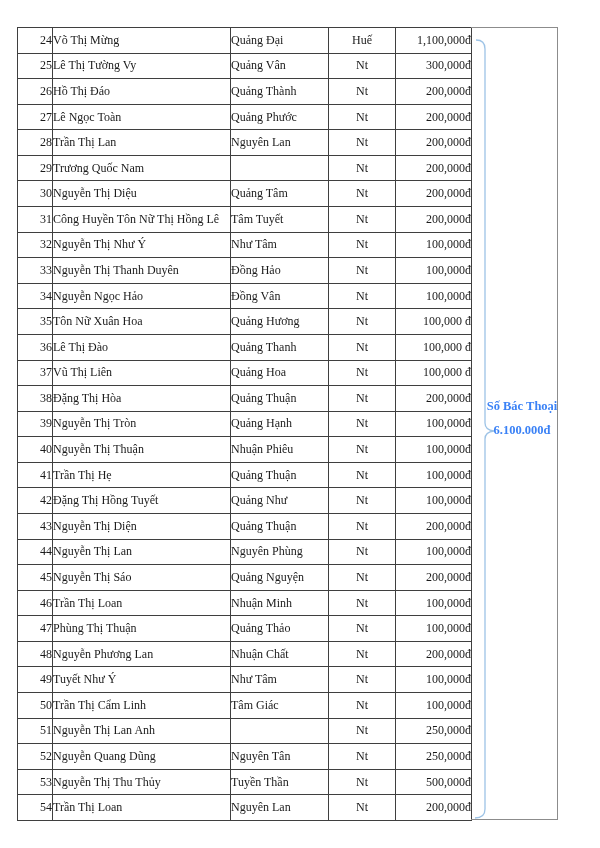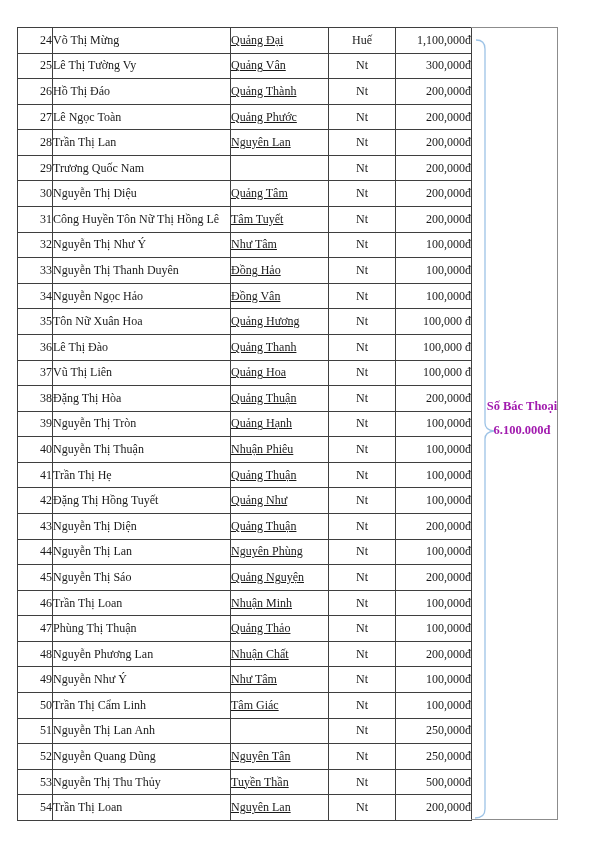--- a/index.html
+++ b/index.html
@@ -21,21 +21,21 @@
     border:1px solid #3f3f3f;
     font-size:12px;
     color:#1a1a1a;
     padding:0;
     white-space:nowrap;
     overflow:hidden;
     vertical-align:middle;
   }
   td.c-stt    { text-align:right; }
   td.c-name   { padding-left:6px; }
-  td.c-alias  { padding-left:6px;text-decoration:underline; }
+  td.c-alias  { padding-left:6px; }
   td.c-place  { text-align:center;margin-top:36px; }
   td.c-amount { text-align:right; padding-right:6px; }
 
   .anno-box {
     position:absolute;
     left:471px; top:27px;
     width:87px; height:793px;
     border-top:1px solid #8c8c8c;
     border-right:1px solid #8c8c8c;
     border-bottom:1px solid #8c8c8c;
@@ -244,21 +244,21 @@
   </tr>
       <tr>
     <td class="c-stt">48</td>
     <td class="c-name">Nguyễn Phương Lan</td>
     <td class="c-alias">Nhuận Chất</td>
     <td class="c-place">Nt</td>
     <td class="c-amount">200,000đ</td>
   </tr>
       <tr>
     <td class="c-stt">49</td>
-    <td class="c-name">Nguyễn Như Ý</td>
+    <td class="c-name">Tuyết Như Ý</td>
     <td class="c-alias">Như Tâm</td>
     <td class="c-place">Nt</td>
     <td class="c-amount">100,000đ</td>
   </tr>
       <tr>
     <td class="c-stt">50</td>
     <td class="c-name">Trần Thị Cẩm Linh</td>
     <td class="c-alias">Tâm Giác</td>
     <td class="c-place">Nt</td>
     <td class="c-amount">100,000đ</td>
@@ -293,16 +293,16 @@
   </tr>
     </tbody>
 </table>
 
 <div class="anno-box"></div>
 
 <svg class="brace-svg" viewBox="0 0 34 794">
   <path d="M 6 13 Q 15 13 15 22 L 15 396 Q 15 403 24 404 Q 15 405 15 412 L 15 782 Q 15 791 5 791" fill="none" stroke-width="1.3" stroke="#9dc3e6"></path>
 </svg>
 
-<div class="anno-label" style="color: #a21caf;">
+<div class="anno-label" style="color: #3b82f6;">
   <span>Số Bác Thoại</span>
   <span>6.100.000đ</span>
 </div>
 
 </body></html>

